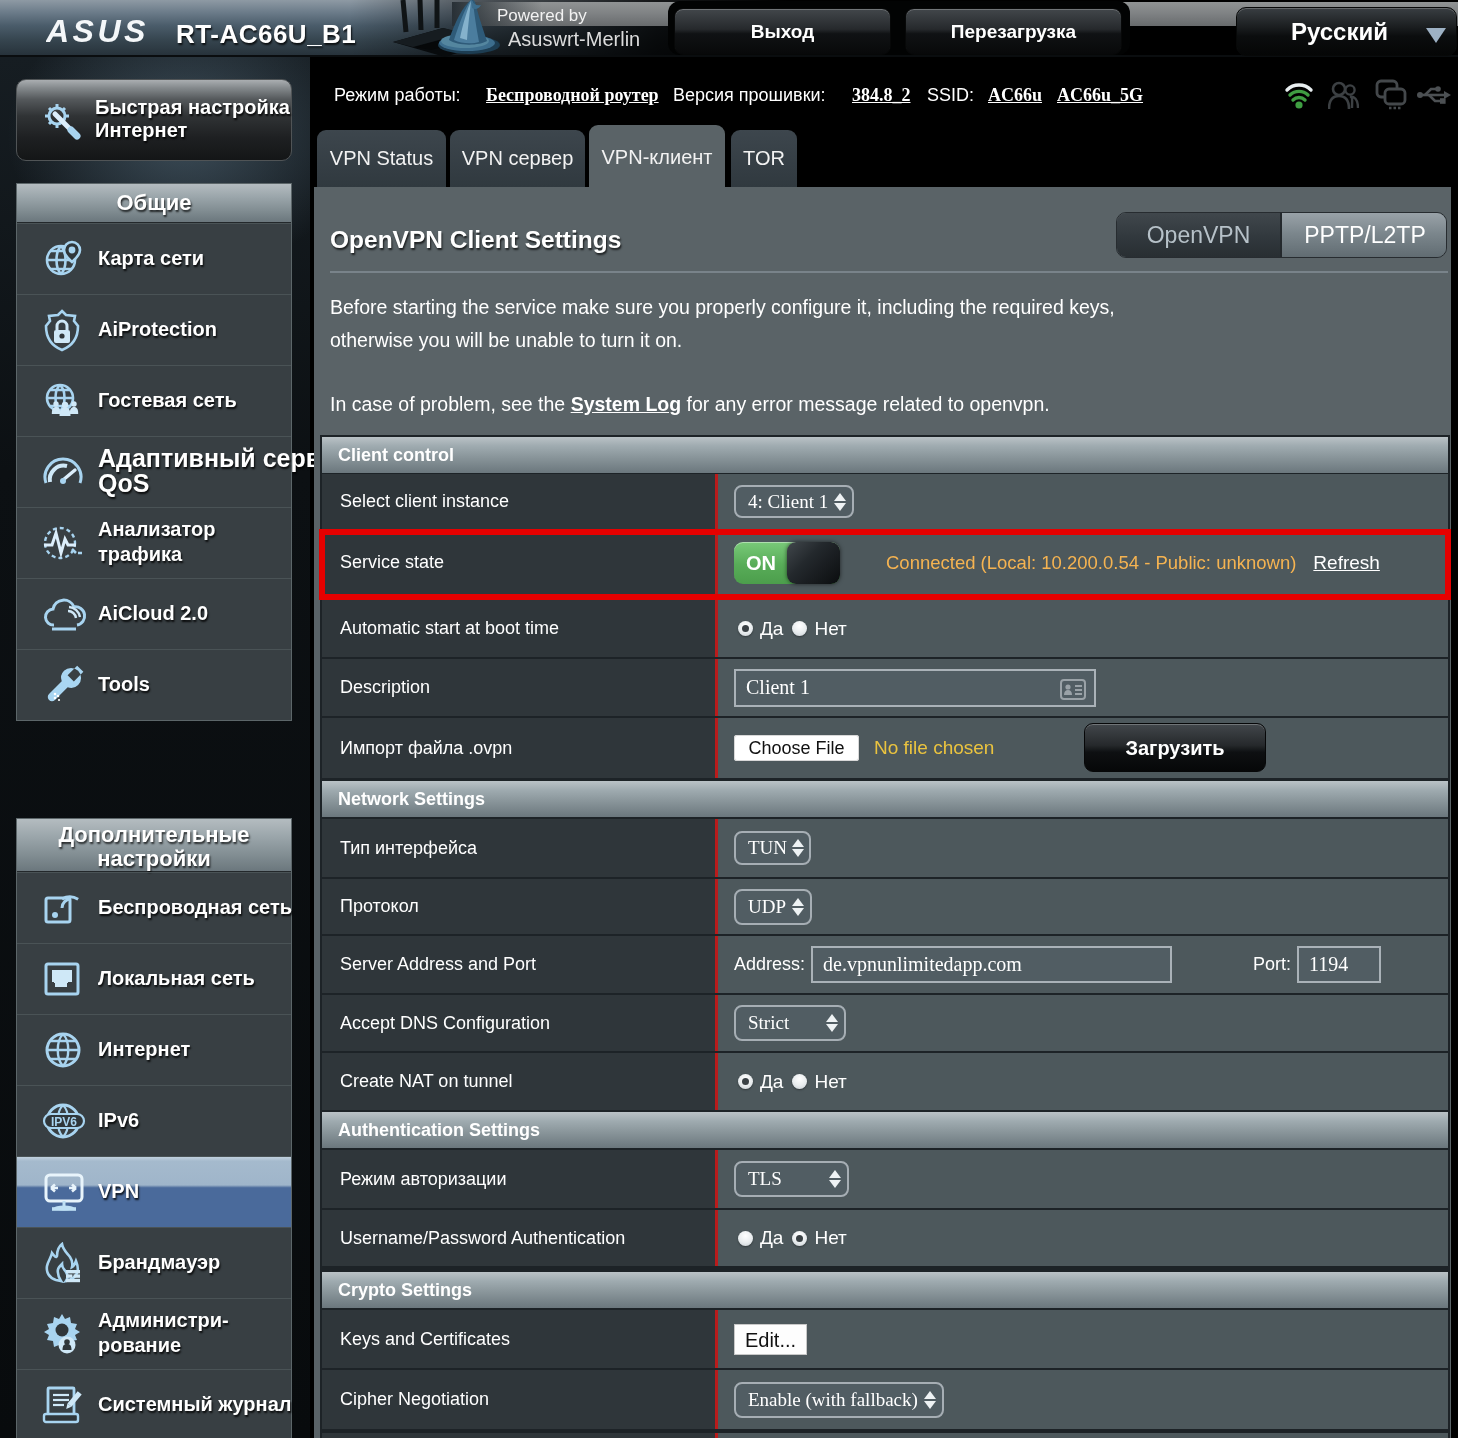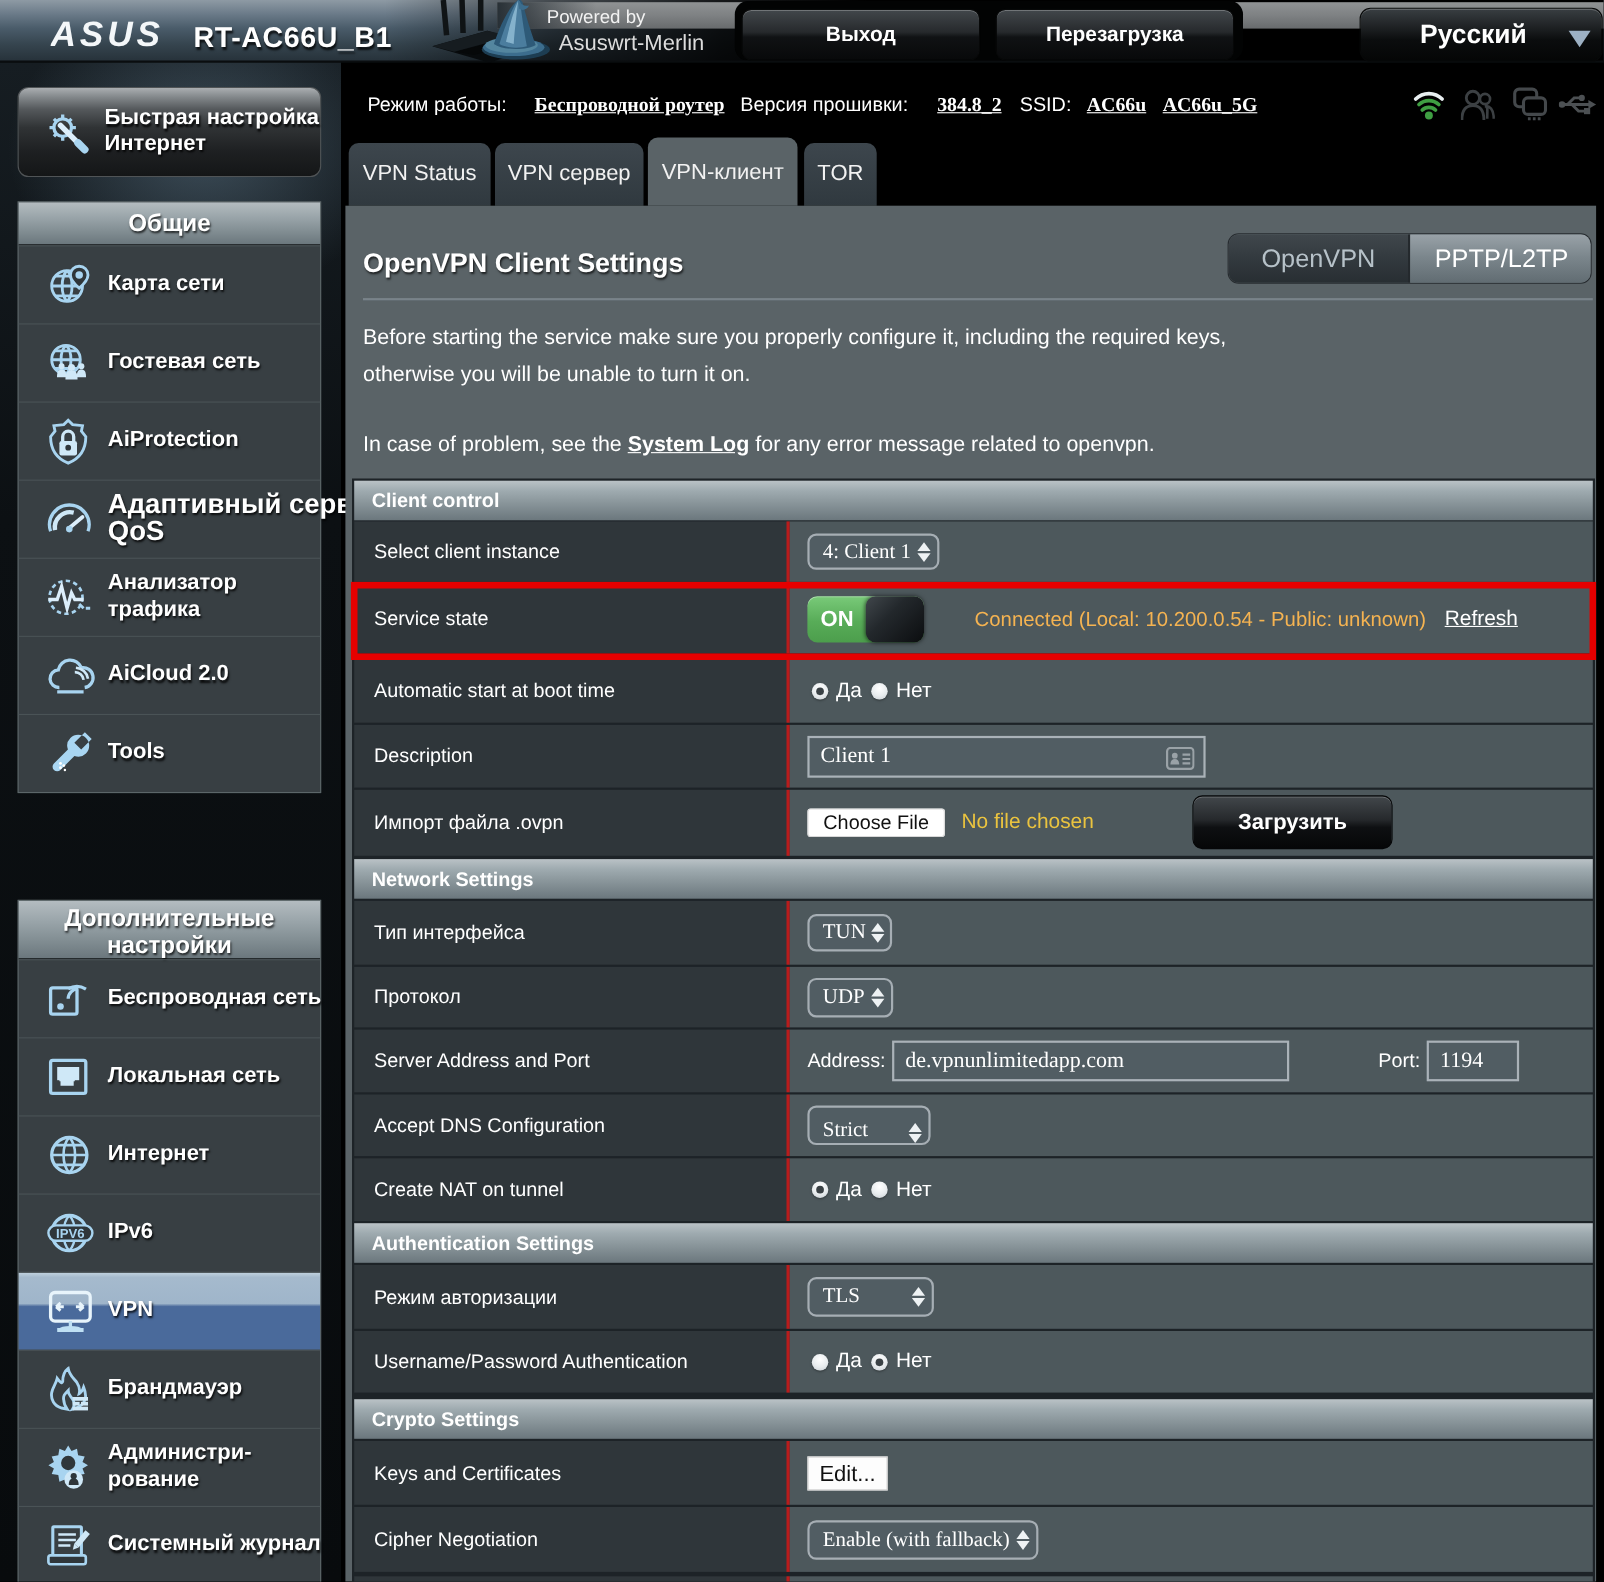--- a/index.html
+++ b/index.html
@@ -173,44 +173,44 @@
           <g fill="none" stroke="#a8d4f0" stroke-width="2.6">
             <circle cx="19" cy="22" r="14"></circle>
             <path d="M5,22 L33,22 M19,8 C13,14 13,30 19,36 M19,8 C25,14 25,30 19,36 M8,13 L30,13 M8,31 L30,31"></path>
           </g>
           <path d="M30,4 C34.5,4 38,7.5 38,12 C38,17 30,24 30,24 C30,24 22,17 22,12 C22,7.5 25.5,4 30,4 Z" fill="#2f363a" stroke="#a8d4f0" stroke-width="2.6"></path>
           <circle cx="30" cy="12" r="3.4" fill="#a8d4f0"></circle>
         </svg>
       <div class="t">Карта сети</div>
     </div>
     <div class="mitem">
+      <svg width="40" height="44" viewBox="0 0 40 44">
+          <path d="M20,3 L24,7 L33,8 L32,13 L36,18 C36,30 30,38 20,42 C10,38 4,30 4,18 L8,13 L7,8 L16,7 Z" fill="none" stroke="#a8d4f0" stroke-width="2.6"></path>
+          <rect x="12" y="22" width="16" height="13" rx="2" fill="#cfe8f7"></rect>
+          <path d="M15,22 v-4 a5,5 0 0 1 10,0 v4" fill="none" stroke="#cfe8f7" stroke-width="3"></path>
+          <circle cx="20" cy="28" r="2.6" fill="#2f363a"></circle>
+        </svg>
+      <div class="t">AiProtection</div>
+    </div>
+    <div class="mitem">
       <svg width="44" height="42" viewBox="0 0 44 42">
           <g fill="none" stroke="#a8d4f0" stroke-width="2.6">
             <circle cx="18" cy="18" r="13"></circle>
             <path d="M5,18 L31,18 M18,5 C12,10 12,26 18,31 M18,5 C24,10 24,26 18,31 M7,10 L29,10 M7,26 L29,26"></path>
           </g>
           <g fill="#cfe8f7">
             <circle cx="23" cy="25" r="3.2"></circle>
             <path d="M17.5,36 C17.5,30 19,27.5 23,27.5 C27,27.5 28.5,30 28.5,36 Z"></path>
             <circle cx="32" cy="24" r="2.7"></circle>
             <path d="M27.8,34 C27.8,29 29,27 32,27 C35,27 36.2,29 36.2,34 Z"></path>
             <circle cx="14" cy="24" r="2.7"></circle>
             <path d="M9.8,34 C9.8,29 11,27 14,27 C17,27 18.2,29 18.2,34 Z"></path>
           </g>
         </svg>
       <div class="t">Гостевая сеть</div>
-    </div>
-    <div class="mitem">
-      <svg width="40" height="44" viewBox="0 0 40 44">
-          <path d="M20,3 L24,7 L33,8 L32,13 L36,18 C36,30 30,38 20,42 C10,38 4,30 4,18 L8,13 L7,8 L16,7 Z" fill="none" stroke="#a8d4f0" stroke-width="2.6"></path>
-          <rect x="12" y="22" width="16" height="13" rx="2" fill="#cfe8f7"></rect>
-          <path d="M15,22 v-4 a5,5 0 0 1 10,0 v4" fill="none" stroke="#cfe8f7" stroke-width="3"></path>
-          <circle cx="20" cy="28" r="2.6" fill="#2f363a"></circle>
-        </svg>
-      <div class="t">AiProtection</div>
     </div>
     <div class="mitem">
       <svg width="42" height="38" viewBox="0 0 42 38">
           <path d="M4,30 A18,18 0 1 1 38,30" fill="none" stroke="#a8d4f0" stroke-width="3"></path>
           <path d="M8,29 A14,14 0 0 1 25,13" fill="none" stroke="#cfe8f7" stroke-width="4"></path>
           <line x1="21" y1="27" x2="33" y2="17" stroke="#dceefb" stroke-width="3.4" stroke-linecap="round"></line>
           <circle cx="21" cy="28" r="3" fill="#a8d4f0"></circle>
         </svg>
       <div class="t" style="font-size:25px;">Адаптивный сервис<br>QoS</div>
     </div>
@@ -439,21 +439,21 @@
         <span style="color:#fff;font-size:18px;">Address:</span>
         <span class="inp" style="width:361px;height:37px;margin-left:6px;">de.vpnunlimitedapp.com</span>
         <span style="color:#fff;font-size:18px;margin-left:81px;">Port:</span>
         <span class="inp" style="width:84px;height:37px;margin-left:6px;">1194</span>
       </div>
     </div>
 
     <div class="row" style="top:560px;height:56px;">
       <div class="lab">Accept DNS Configuration</div>
       <div class="fld">
-          <span class="sel" style="width:112px;height:36px;align-items:flex-end;">Strict<span class="arr">
+          <span class="sel" style="width:112px;height:36px;">Strict<span class="arr">
               <i class="u"></i>
               <i class="d"></i>
             </span></span>
         </div>
     </div>
 
     <div class="row" style="top:618px;height:57px;">
       <div class="lab">Create NAT on tunnel</div>
       <div class="fld" style="padding-left:20px;">
           <span class="rd on"></span>

